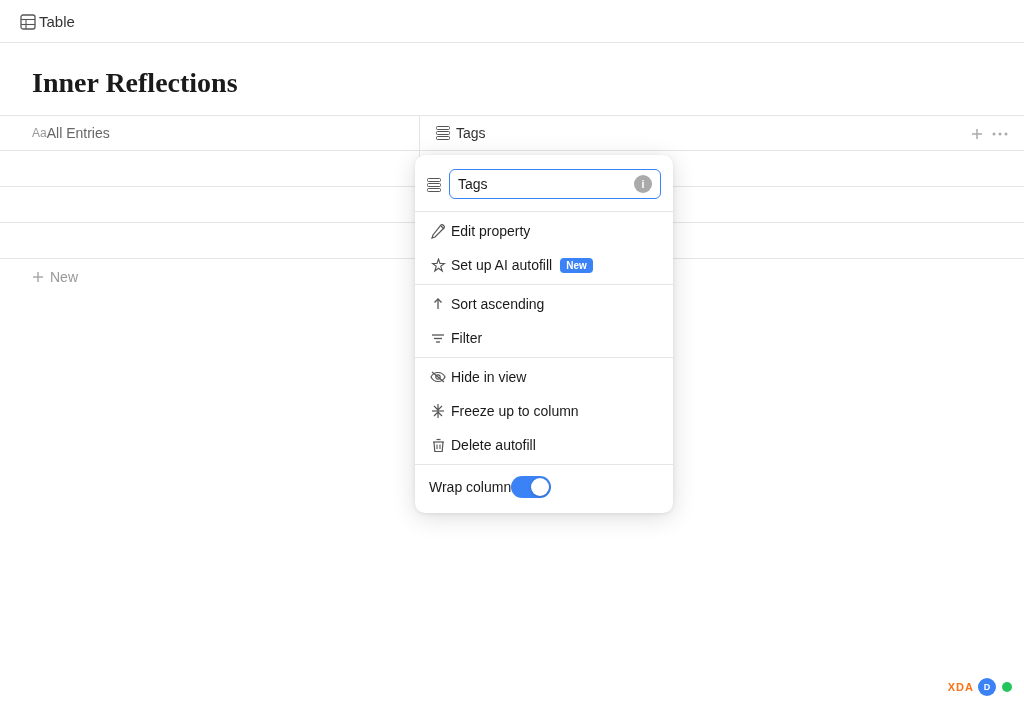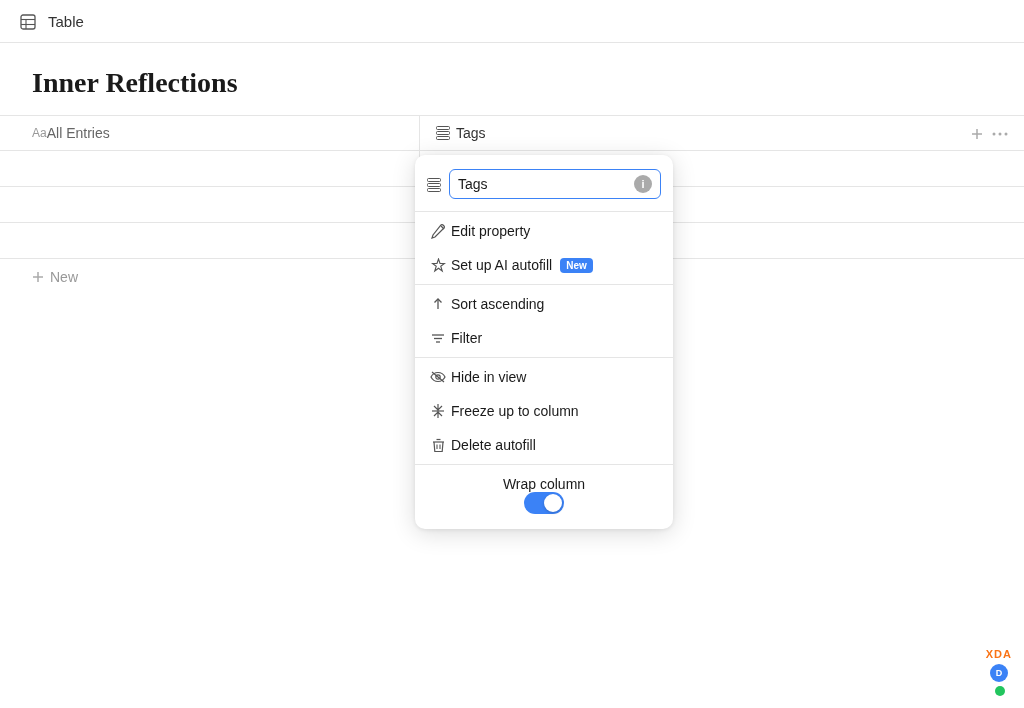--- a/index.html
+++ b/index.html
@@ -11,21 +11,21 @@
       overflow: hidden;
       position: relative;
     }
 
     
     .top-bar {
       display: flex;
       align-items: center;
       padding: 12px 20px;
       border-bottom: 1px solid #e5e5e5;
-      gap: 12px;
+      gap: 3px;
     }
     .top-bar-icon {
       color: #555;
       font-size: 16px;
     }
     .top-bar-title {
       font-size: 15px;
       font-weight: 400;
       color: #333;
     }
@@ -199,24 +199,23 @@
       padding: 2px 6px;
       border-radius: 4px;
       margin-left: 4px;
     }
 
     
     .wrap-column-row {
       display: flex;
       align-items: center;
       justify-content: flex-start;
-      padding: 9px 28px;
+      padding: 9px 14px;
       font-size: 14px;
       color: #1a1a1a;
-      flex-direction: column;
     }
     .toggle {
       width: 40px;
       height: 22px;
       background: #3b82f6;
       border-radius: 11px;
       position: relative;
       cursor: pointer;
     }
     .toggle-knob {
@@ -231,21 +230,20 @@
     }
 
     
     .xda-badge {
       position: absolute;
       bottom: 12px;
       right: 12px;
       display: flex;
       align-items: center;
       gap: 4px;
-      flex-direction: column;
     }
     .xda-box {
       font-size: 11px;
       font-weight: 700;
       letter-spacing: 1px;
     }
     .xda-orange { color: #f97316; }
     .xda-blue-circle {
       width: 18px;
       height: 18px;

